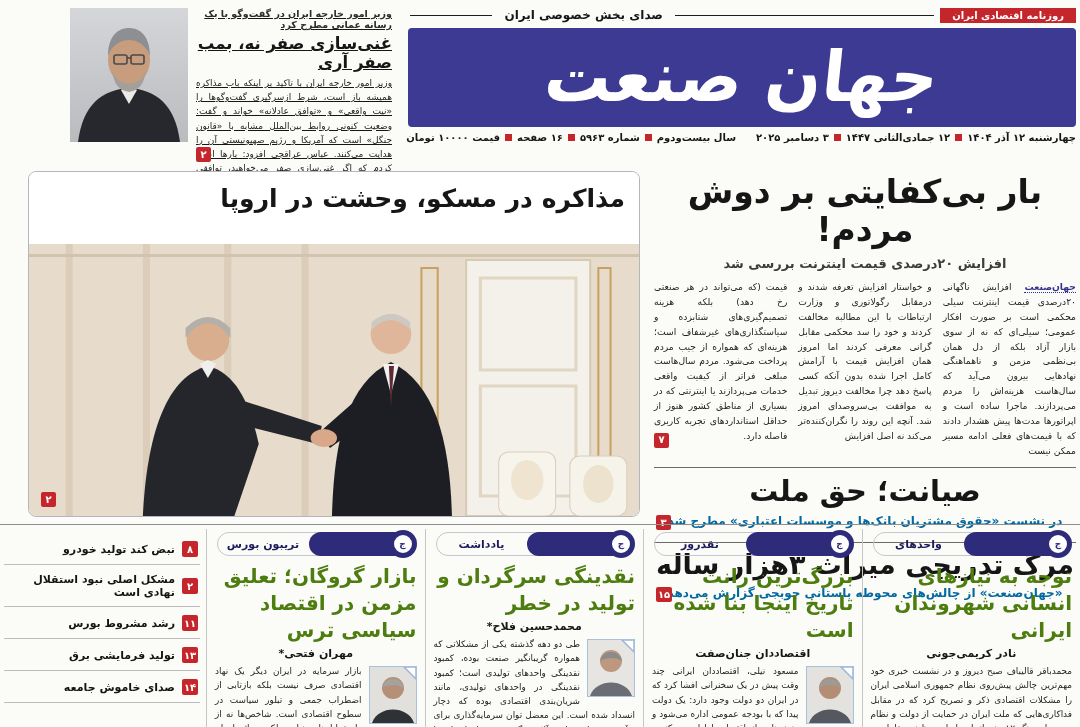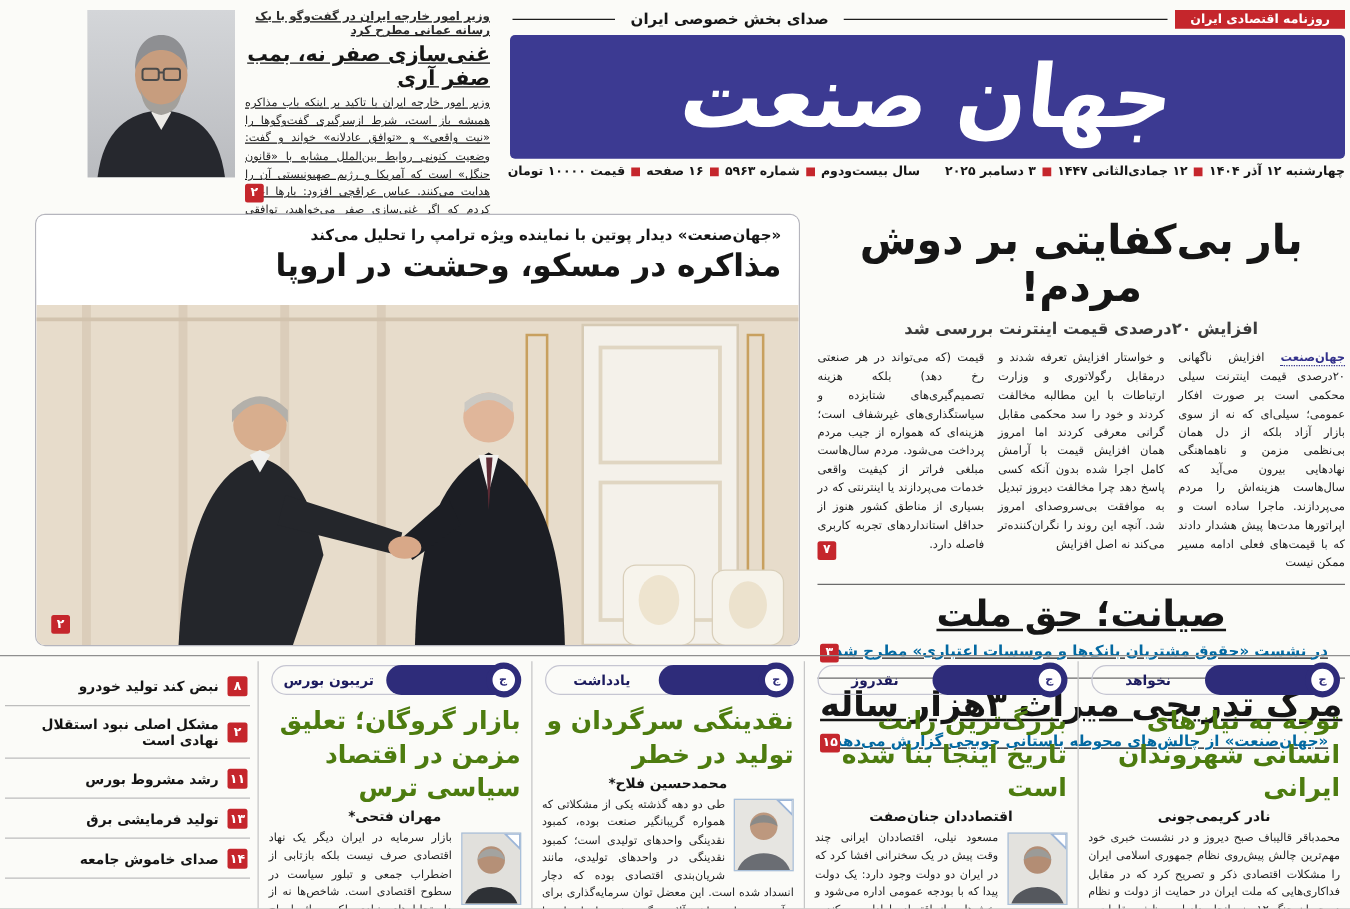--- a/index.html
+++ b/index.html
@@ -34,21 +34,21 @@
 
   
   .middle{position:absolute;top:165px;right:0;left:0;height:356px;display:flex;}
   .main-art{width:438px;padding:4px 4px 0 12px;box-sizing:border-box;}
   .ma-headline{font-size:33px;font-weight:900;text-align:center;margin:4px 0 0;line-height:1.15;}
   .ma-subhead{font-size:13px;font-weight:bold;color:#3d3d3d;text-align:center;margin:7px 0 9px;}
   .ma-cols{display:flex;gap:11px;font-size:9.2px;line-height:1.62;text-align:justify;color:#1c1c1c;}
   .ma-col{flex:1;}
   .lead-label{color:#34328c;font-weight:bold;border-bottom:1px dotted #34328c;}
   .rule{border-bottom:1px solid #6b6b6b;margin:8px 0 0;}
-  .sec{text-align:center;position:relative;padding:6px 0 6px;text-decoration:underline;}
+  .sec{text-align:center;position:relative;padding:6px 0 6px;}
   .sec-headline{font-size:29px;font-weight:900;margin:0;line-height:1.2;}
   .sec-headline.smaller{font-size:27px;}
   .sec-subhead{font-size:12px;font-weight:bold;color:#0369a1;margin-top:5px;}
   .sec-badge{position:absolute;left:2px;bottom:4px;}
   .ma-badge{float:left;margin-top:4px;}
 
   
   .photo-block{flex:1;margin:6px 2px 4px 28px;border:1px solid #b5b5bd;border-radius:8px;position:relative;overflow:hidden;background:#fff;}
   .pf-head{padding:9px 14px 4px;text-align:right;position:relative;z-index:2;background:linear-gradient(180deg,#ffffff 70%,rgba(255,255,255,0));}
   .pf-kicker{font-size:12px;font-weight:bold;}
@@ -172,21 +172,20 @@
 
       <div class="sec">
         <h2 class="sec-headline smaller">مرگ تدریجی میراث ۳هزار ساله</h2>
         <div class="sec-subhead">«جهان‌صنعت» از چالش‌های محوطه باستانی جوبجی گزارش می‌دهد</div>
         <span class="page-badge sec-badge">۱۵</span>
       </div>
     </div>
 
     <div class="photo-block">
       <div class="pf-head">
-        <div class="pf-kicker">«جهان‌صنعت» دیدار پوتین با نماینده ویژه ترامپ را تحلیل می‌کند</div>
         <div class="pf-headline">مذاکره در مسکو، وحشت در اروپا</div>
       </div>
       <div class="pf-photo">
         <svg viewBox="0 0 600 272" preserveAspectRatio="none">
           <rect width="600" height="272" fill="#e7dccb"></rect>
           <rect x="36" y="0" width="7" height="272" fill="#dbcdba"></rect>
           <rect x="112" y="0" width="7" height="272" fill="#dbcdba"></rect>
           <rect x="192" y="0" width="7" height="272" fill="#dbcdba"></rect>
           <rect x="268" y="0" width="7" height="272" fill="#dbcdba"></rect>
           <rect x="0" y="10" width="600" height="3" fill="#d2c3ae"></rect>
@@ -218,21 +217,21 @@
       <span class="page-badge pf-badge">۲</span>
     </div>
   </div>
 
   <div class="bottom">
 
     <div class="col">
       <div class="pill">
         <div class="pill-dark"></div>
         <div class="pill-logo">ج</div>
-        <div class="pill-label">نخواهد</div>
+        <div class="pill-label">واحدهای</div>
       </div>
       <div class="col-headline">توجه به نیازهای انسانی شهروندان ایرانی</div>
       <div class="col-author">نادر کریمی‌جونی</div>
       <div class="col-body">محمدباقر قالیباف صبح دیروز و در نشست خبری خود مهم‌ترین چالش پیش‌روی نظام جمهوری اسلامی ایران را مشکلات اقتصادی ذکر و تصریح کرد که در مقابل فداکاری‌هایی که ملت ایران در حمایت از دولت و نظام در جریان جنگ ۱۲روزه انجام داد این وظیفه مقامات و مسوولان کشور است که مشکلات اقتصادی و معیشتی ایرانیان را حل و برطرف کنند. نظیر این حرف بارها و با اشکال گوناگون از زبان مقامات رده‌های مختلف کشور شنیده شده است. در تمام این اظهارات مقامات ایرانی موظف می‌شوند تا بهتر و بیشتر به امور شهروندان ایرانی در رفع مشکلات ایشان بپردازند و زندگی مطلوب‌تری را برای آنها فراهم کنند.</div>
     </div>
 
     <div class="col">
       <div class="pill">
         <div class="pill-dark"></div>
         <div class="pill-logo">ج</div>

